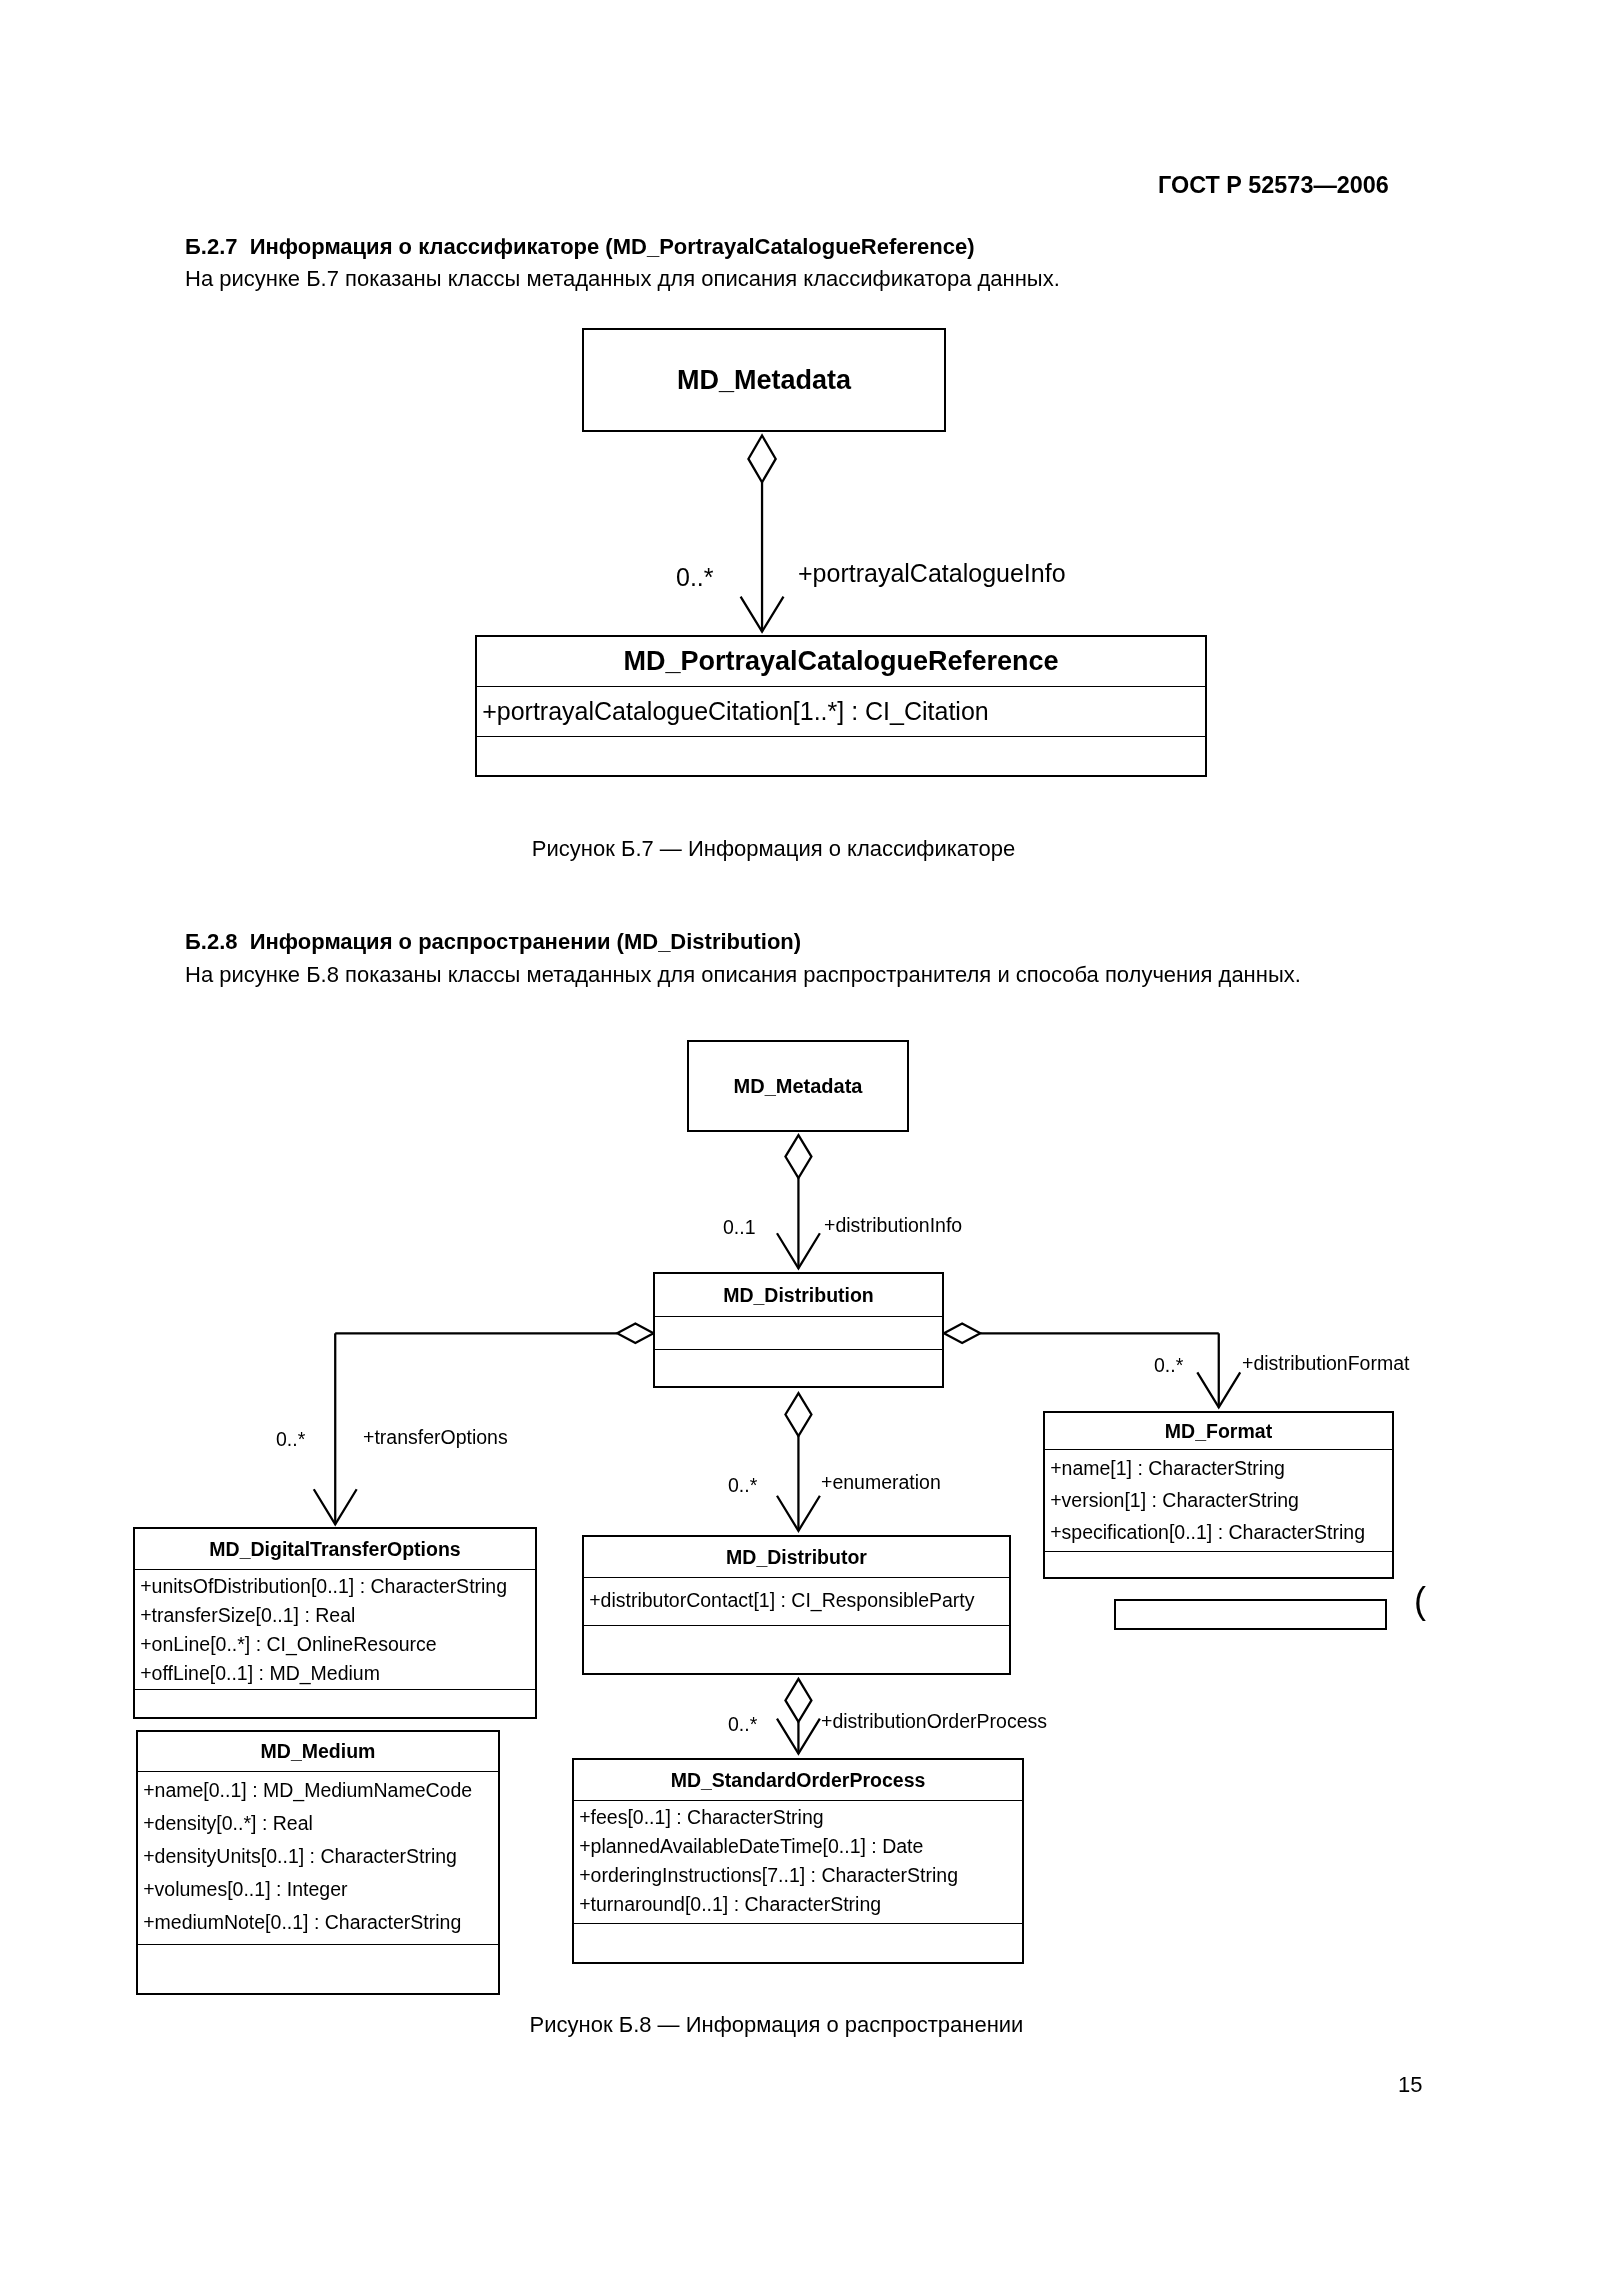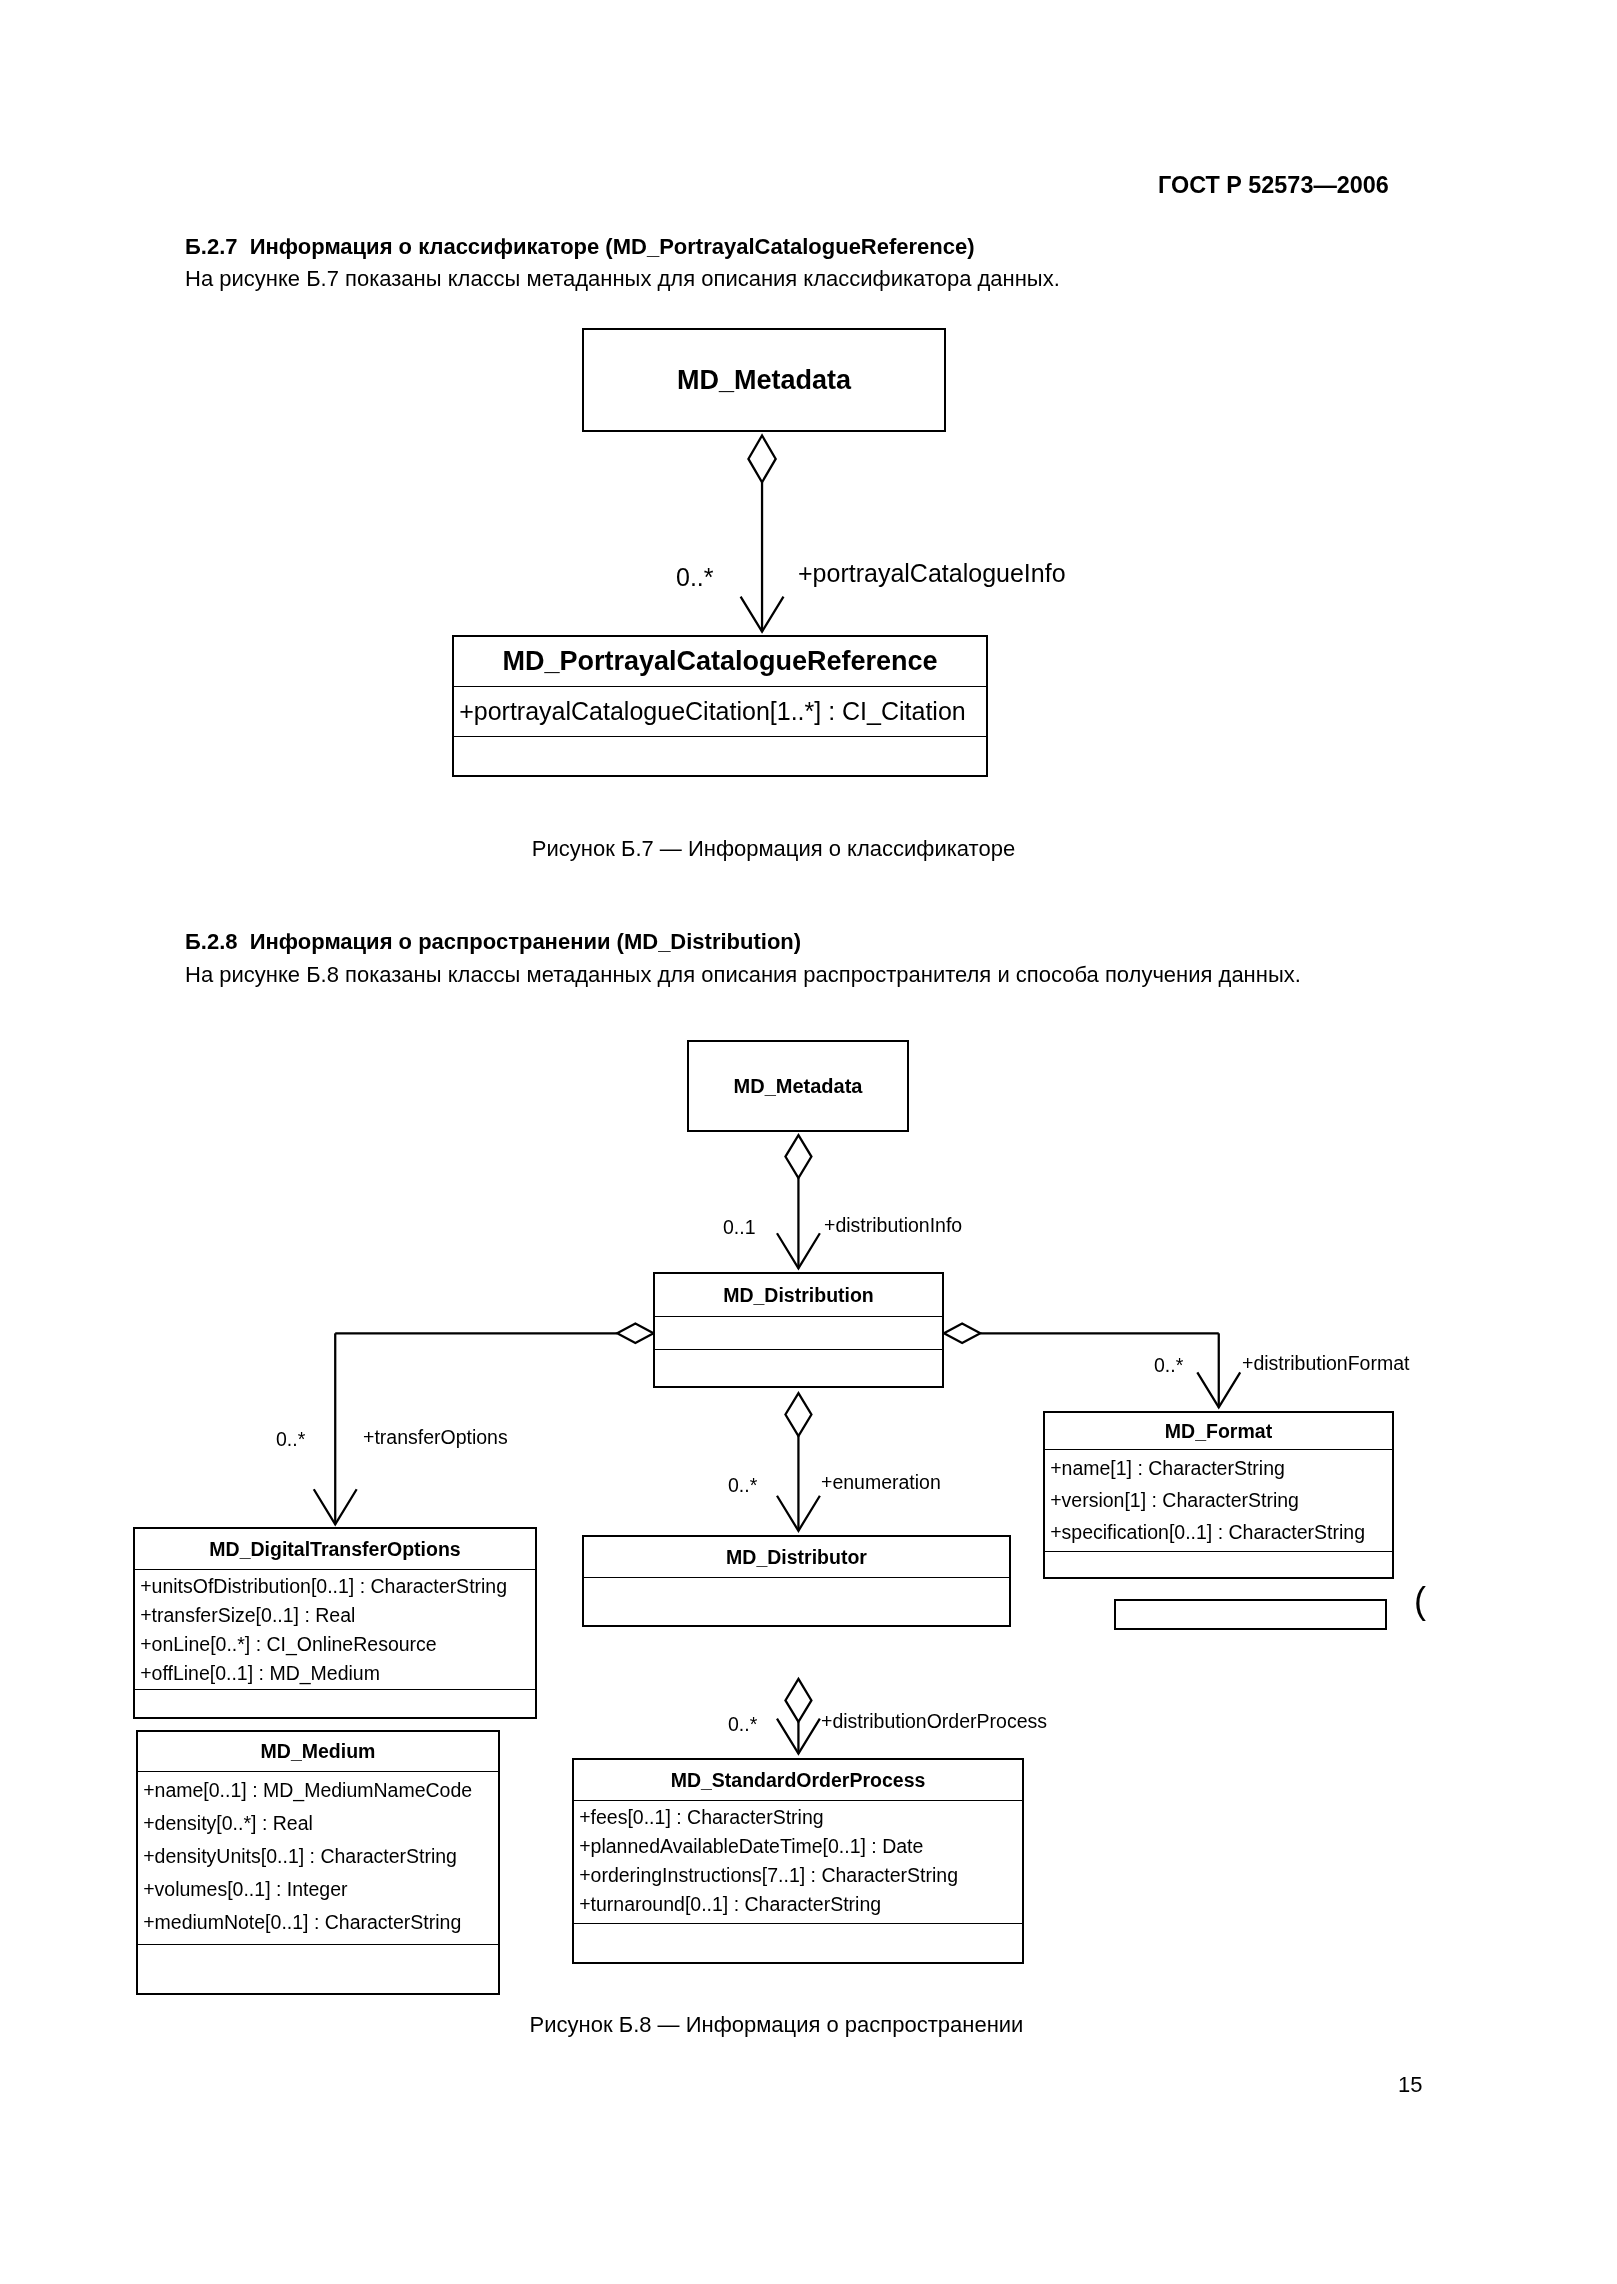--- a/index.html
+++ b/index.html
@@ -97,21 +97,21 @@
   <polyline points="1196,2645 1229,2699 1262,2645" fill="none" stroke="#000" stroke-width="3.5"></polyline>
 </svg>
 
 <div class="cls" id="b7-meta" style="left:582px;top:328px;width:364px;height:104px">
   <div class="t solo">MD_Metadata</div>
 </div>
 
 <div class="mult1" style="left:676px;top:563px">0..*</div>
 <div class="role1" style="left:798px;top:559px">+portrayalCatalogueInfo</div>
 
-<div class="cls" id="b7-pcr" style="left:452px;top:635px;width:536px">
+<div class="cls" id="b7-pcr" style="left:475px;top:635px;width:732px">
   <div class="t">MD_PortrayalCatalogueReference</div>
   <div class="at">
     <div>+portrayalCatalogueCitation[1..*] : CI_Citation</div>
   </div>
   <div class="e"></div>
 </div>
 
 <div class="caption" style="left:452px;top:836px;width:643px">Рисунок Б.7 — Информация о классификаторе</div>
 
 <div class="h" style="left:185px;top:929px">Б.2.8  Информация о распространении (MD_Distribution)</div>
@@ -160,20 +160,23 @@
     <div>+density[0..*] : Real</div>
     <div>+densityUnits[0..1] : CharacterString</div>
     <div>+volumes[0..1] : Integer</div>
     <div>+mediumNote[0..1] : CharacterString</div>
   </div>
   <div class="e"></div>
 </div>
 
 <div class="cls" id="b8-distr" style="left:582px;top:1535px;width:429px">
   <div class="t">MD_Distributor</div>
+  <div class="at">
+    <div>+distributorContact[1] : CI_ResponsibleParty</div>
+  </div>
   <div class="e"></div>
 </div>
 
 <div class="cls" id="b8-sop" style="left:572px;top:1758px;width:452px">
   <div class="t">MD_StandardOrderProcess</div>
   <div class="at">
     <div>+fees[0..1] : CharacterString</div>
     <div>+plannedAvailableDateTime[0..1] : Date</div>
     <div>+orderingInstructions[7..1] : CharacterString</div>
     <div>+turnaround[0..1] : CharacterString</div>

